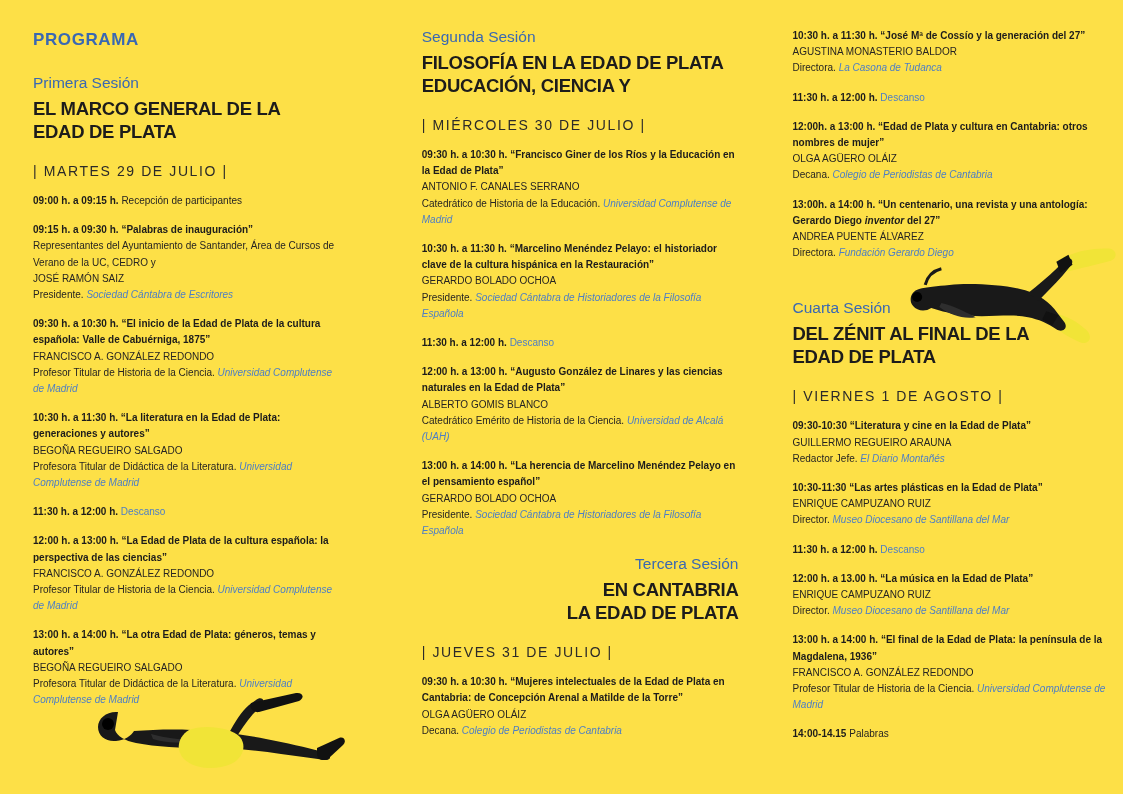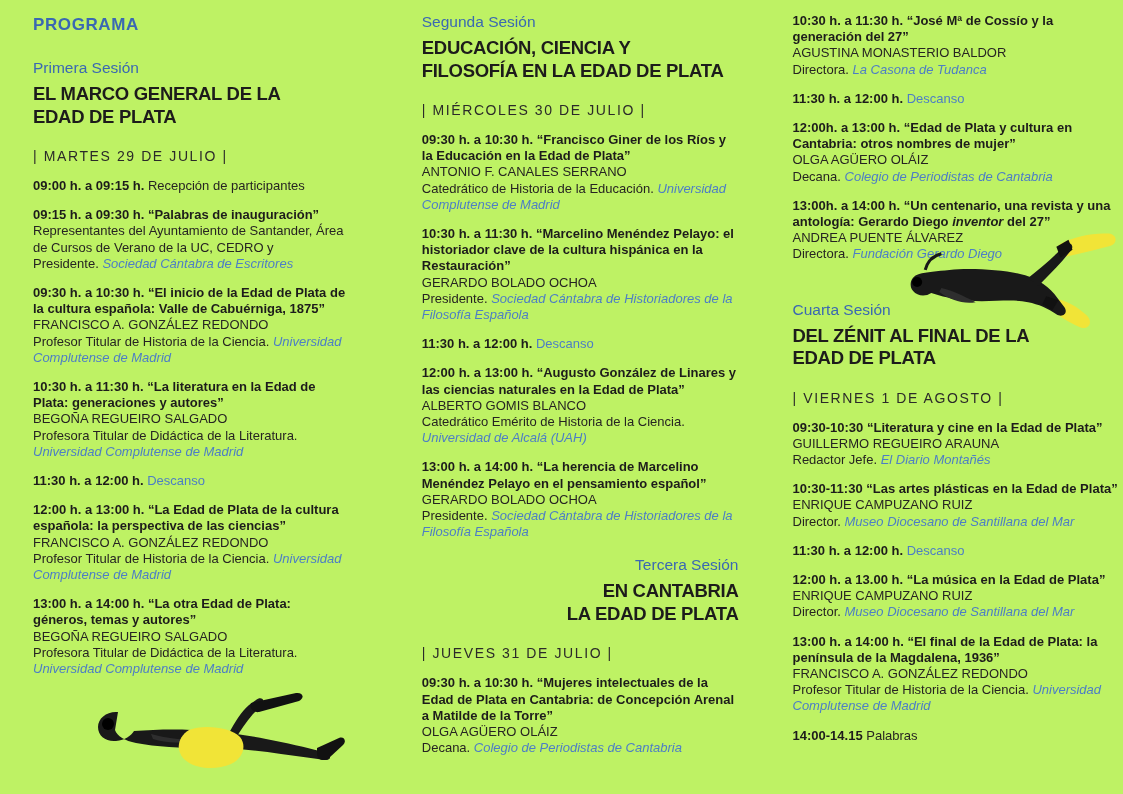--- a/index.html
+++ b/index.html
@@ -11,41 +11,41 @@
   }
   html,body{margin:0;padding:0;}
   body{
     width:1123px;height:794px;background:#ffffff;
     font-family:"Liberation Sans", sans-serif;color:var(--ink);
     overflow:hidden;
   }
   .page{
     position:relative;display:flex;
     height:794px;box-sizing:border-box;
-    padding:13px 0 0 33px;background:#bef264;overflow:hidden;
+    padding:28px 0 0 33px;background:#fde047;overflow:hidden;
   }
   .col{position:relative;}
   .col-1{width:318px;margin-right:56px;}
   .col-2{width:322px;margin-right:54px;margin-left:20px;}
   .col-3{width:336px;}
   .kicker{
     font-size:17px;font-weight:bold;color:var(--blue);
     letter-spacing:.6px;margin:2px 0 24px 0;
   }
   .session-label{font-size:15.5px;color:var(--blue);margin:0 0 6px 0;}
   .session-title{
     font-size:18.5px;line-height:22.5px;font-weight:bold;color:var(--ink-bold);
     letter-spacing:-.3px;margin:0 0 20px 0;
   }
   .session-title .tl{display:block;}
   .day{
     font-size:14px;letter-spacing:1.6px;color:#2b2a29;
     margin:0 0 14px 0;white-space:nowrap;
   }
-  .item{font-size:13px;line-height:16.2px;margin:0 0 13px 0;}
+  .item{font-size:10px;line-height:16.2px;margin:0 0 13px 0;}
   .item p{margin:0;}
   .time{font-weight:bold;color:var(--ink-bold);}
   .talk-title{font-weight:bold;color:var(--ink-bold);}
   .talk-title i{font-style:italic;}
   .plain{color:var(--ink);}
   .break-label{color:var(--link);}
   .desc,.speaker{color:var(--ink);}
   .role{color:var(--ink);}
   .org{font-style:italic;color:var(--link);}
   .art{position:absolute;}
@@ -66,20 +66,21 @@
           <span class="tl">EDAD DE PLATA</span>
         </h2>
       </div>
       <div class="day">| MARTES 29 DE JULIO |</div>
       <div class="item">
         <p class="item-head"><span class="time">09:00 h. a 09:15 h.</span> <span class="plain">Recepción de participantes</span></p>
       </div>
       <div class="item">
         <p class="item-head"><span class="time">09:15 h. a 09:30 h.</span> <span class="talk-title">“Palabras de inauguración”</span></p>
         <div class="desc">Representantes del Ayuntamiento de Santander, Área de Cursos de Verano de la UC, CEDRO y</div>
+        <div class="speaker">JOSÉ RAMÓN SAIZ</div>
         <p class="aff"><span class="role">Presidente.</span> <span class="org">Sociedad Cántabra de Escritores</span></p>
       </div>
       <div class="item">
         <p class="item-head"><span class="time">09:30 h. a 10:30 h.</span> <span class="talk-title">“El inicio de la Edad de Plata de la cultura española: Valle de Cabuérniga, 1875”</span></p>
         <div class="speaker">FRANCISCO A. GONZÁLEZ REDONDO</div>
         <p class="aff"><span class="role">Profesor Titular de Historia de la Ciencia.</span> <span class="org">Universidad Complutense de Madrid</span></p>
       </div>
       <div class="item">
         <p class="item-head"><span class="time">10:30 h. a 11:30 h.</span> <span class="talk-title">“La literatura en la Edad de Plata: generaciones y autores”</span></p>
         <div class="speaker">BEGOÑA REGUEIRO SALGADO</div>
@@ -107,22 +108,22 @@
           <path fill="#2e2e2e" d="M70,48 C85,52 100,54 115,54 C100,58 84,57 72,53 Z"></path>
           <circle cx="27" cy="38" r="6" fill="#000000"></circle>
           <path fill="#f1e437" d="M108,44 C98,50 94,62 102,72 C112,83 134,85 150,78 C162,72 166,60 159,51 C150,41 122,38 108,44 Z"></path>
         </svg>
       </div>
     </div>
   <div class="col col-2">
       <div class="session-block">
         <div class="session-label">Segunda Sesión</div>
         <h2 class="session-title">
+          <span class="tl">FILOSOFÍA EN LA EDAD DE PLATA</span>
           <span class="tl">EDUCACIÓN, CIENCIA Y</span>
-          <span class="tl">FILOSOFÍA EN LA EDAD DE PLATA</span>
         </h2>
       </div>
       <div class="day">| MIÉRCOLES 30 DE JULIO |</div>
       <div class="item">
         <p class="item-head"><span class="time">09:30 h. a 10:30 h.</span> <span class="talk-title">“Francisco Giner de los Ríos y la Educación en la Edad de Plata”</span></p>
         <div class="speaker">ANTONIO F. CANALES SERRANO</div>
         <p class="aff"><span class="role">Catedrático de Historia de la Educación.</span> <span class="org">Universidad Complutense de Madrid</span></p>
       </div>
       <div class="item">
         <p class="item-head"><span class="time">10:30 h. a 11:30 h.</span> <span class="talk-title">“Marcelino Menéndez Pelayo: el historiador clave de la cultura hispánica en la Restauración”</span></p>

